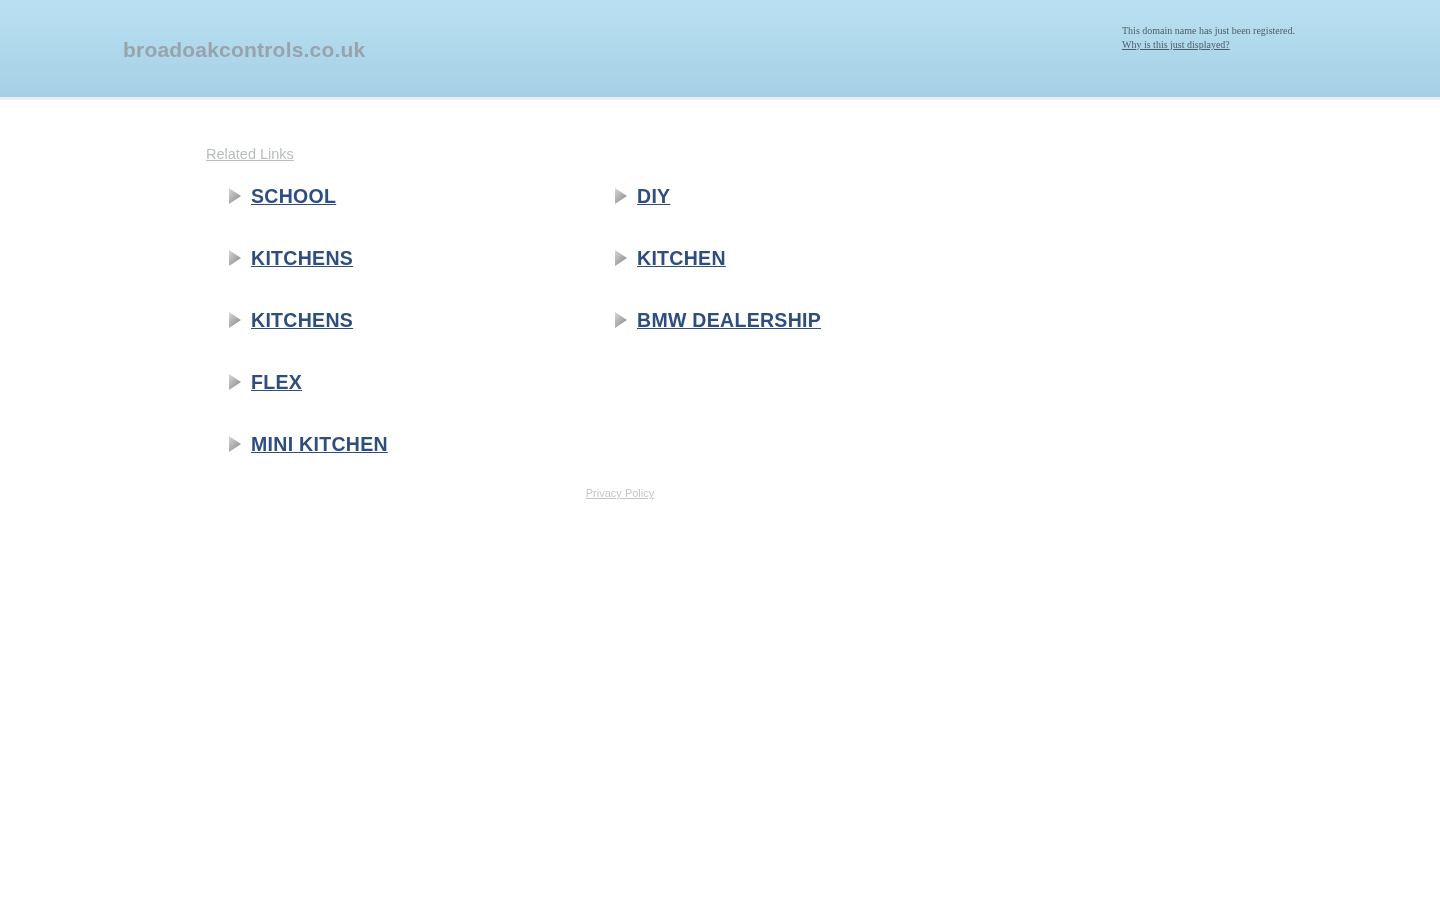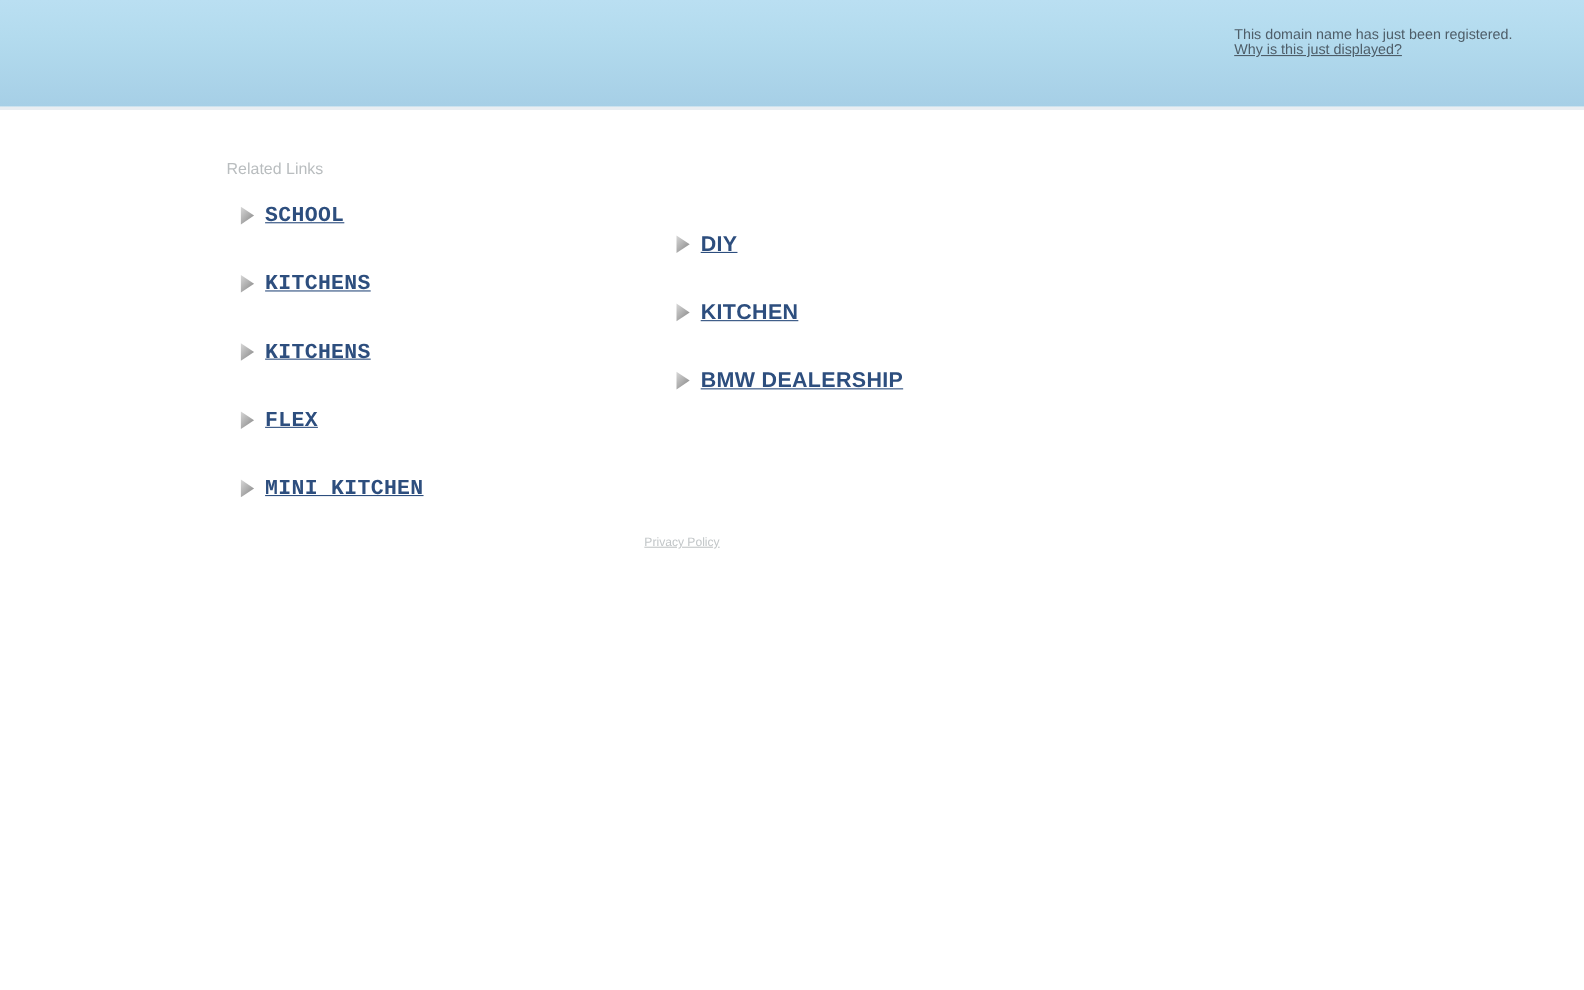--- a/index.html
+++ b/index.html
@@ -31,44 +31,46 @@
     top: 38px;
     font-size: 21px;
     font-weight: bold;
     color: #99a3ab;
     letter-spacing: 0.2px;
   }
   .notice-block {
     position: absolute;
     left: 1122px;
     top: 24px;
-    font-size: 13px;
+    font-size: 10px;
     line-height: 14px;
     color: #4e5d68;
+    font-family: Liberation Serif, serif;
   }
   .notice-link {
     color: #4e5d68;
     text-decoration: underline;
     cursor: pointer;
   }
   .related-title {
     position: absolute;
     left: 206px;
     top: 146px;
     font-size: 14.5px;
     color: #b9bdbf;
+    text-decoration: underline;
   }
   .links-col {
     position: absolute;
     top: 182px;
     display: flex;
     flex-direction: column;
   }
-  .links-col.col-left  { left: 218px; font-family: Liberation Mono, monospace; }
-  .links-col.col-right { left: 614px; margin-top: 26px; }
+  .links-col.col-left  { left: 228px; }
+  .links-col.col-right { left: 614px; }
   .link-item {
     display: flex;
     align-items: center;
     height: 28px;
     margin-bottom: 34px;
   }
   .arrow-icon {
     width: 14px;
     height: 18px;
     margin-right: 9px;
@@ -106,20 +108,21 @@
     <defs>
       <linearGradient id="arrowGrad" x1="0%" y1="0%" x2="85%" y2="100%">
         <stop offset="0%" stop-color="#d7d7d7"></stop>
         <stop offset="55%" stop-color="#adadad"></stop>
         <stop offset="100%" stop-color="#848484"></stop>
       </linearGradient>
     </defs>
   </svg>
 
   <div class="banner">
+    <div class="domain-title">broadoakcontrols.co.uk</div>
     <div class="notice-block">
       <div>This domain name has just been registered.</div>
       <a class="notice-link">Why is this just displayed?</a>
     </div>
   </div>
 
   <div class="related-title">Related Links</div>
 
   <div class="links-col col-left">
     <div class="link-item">

